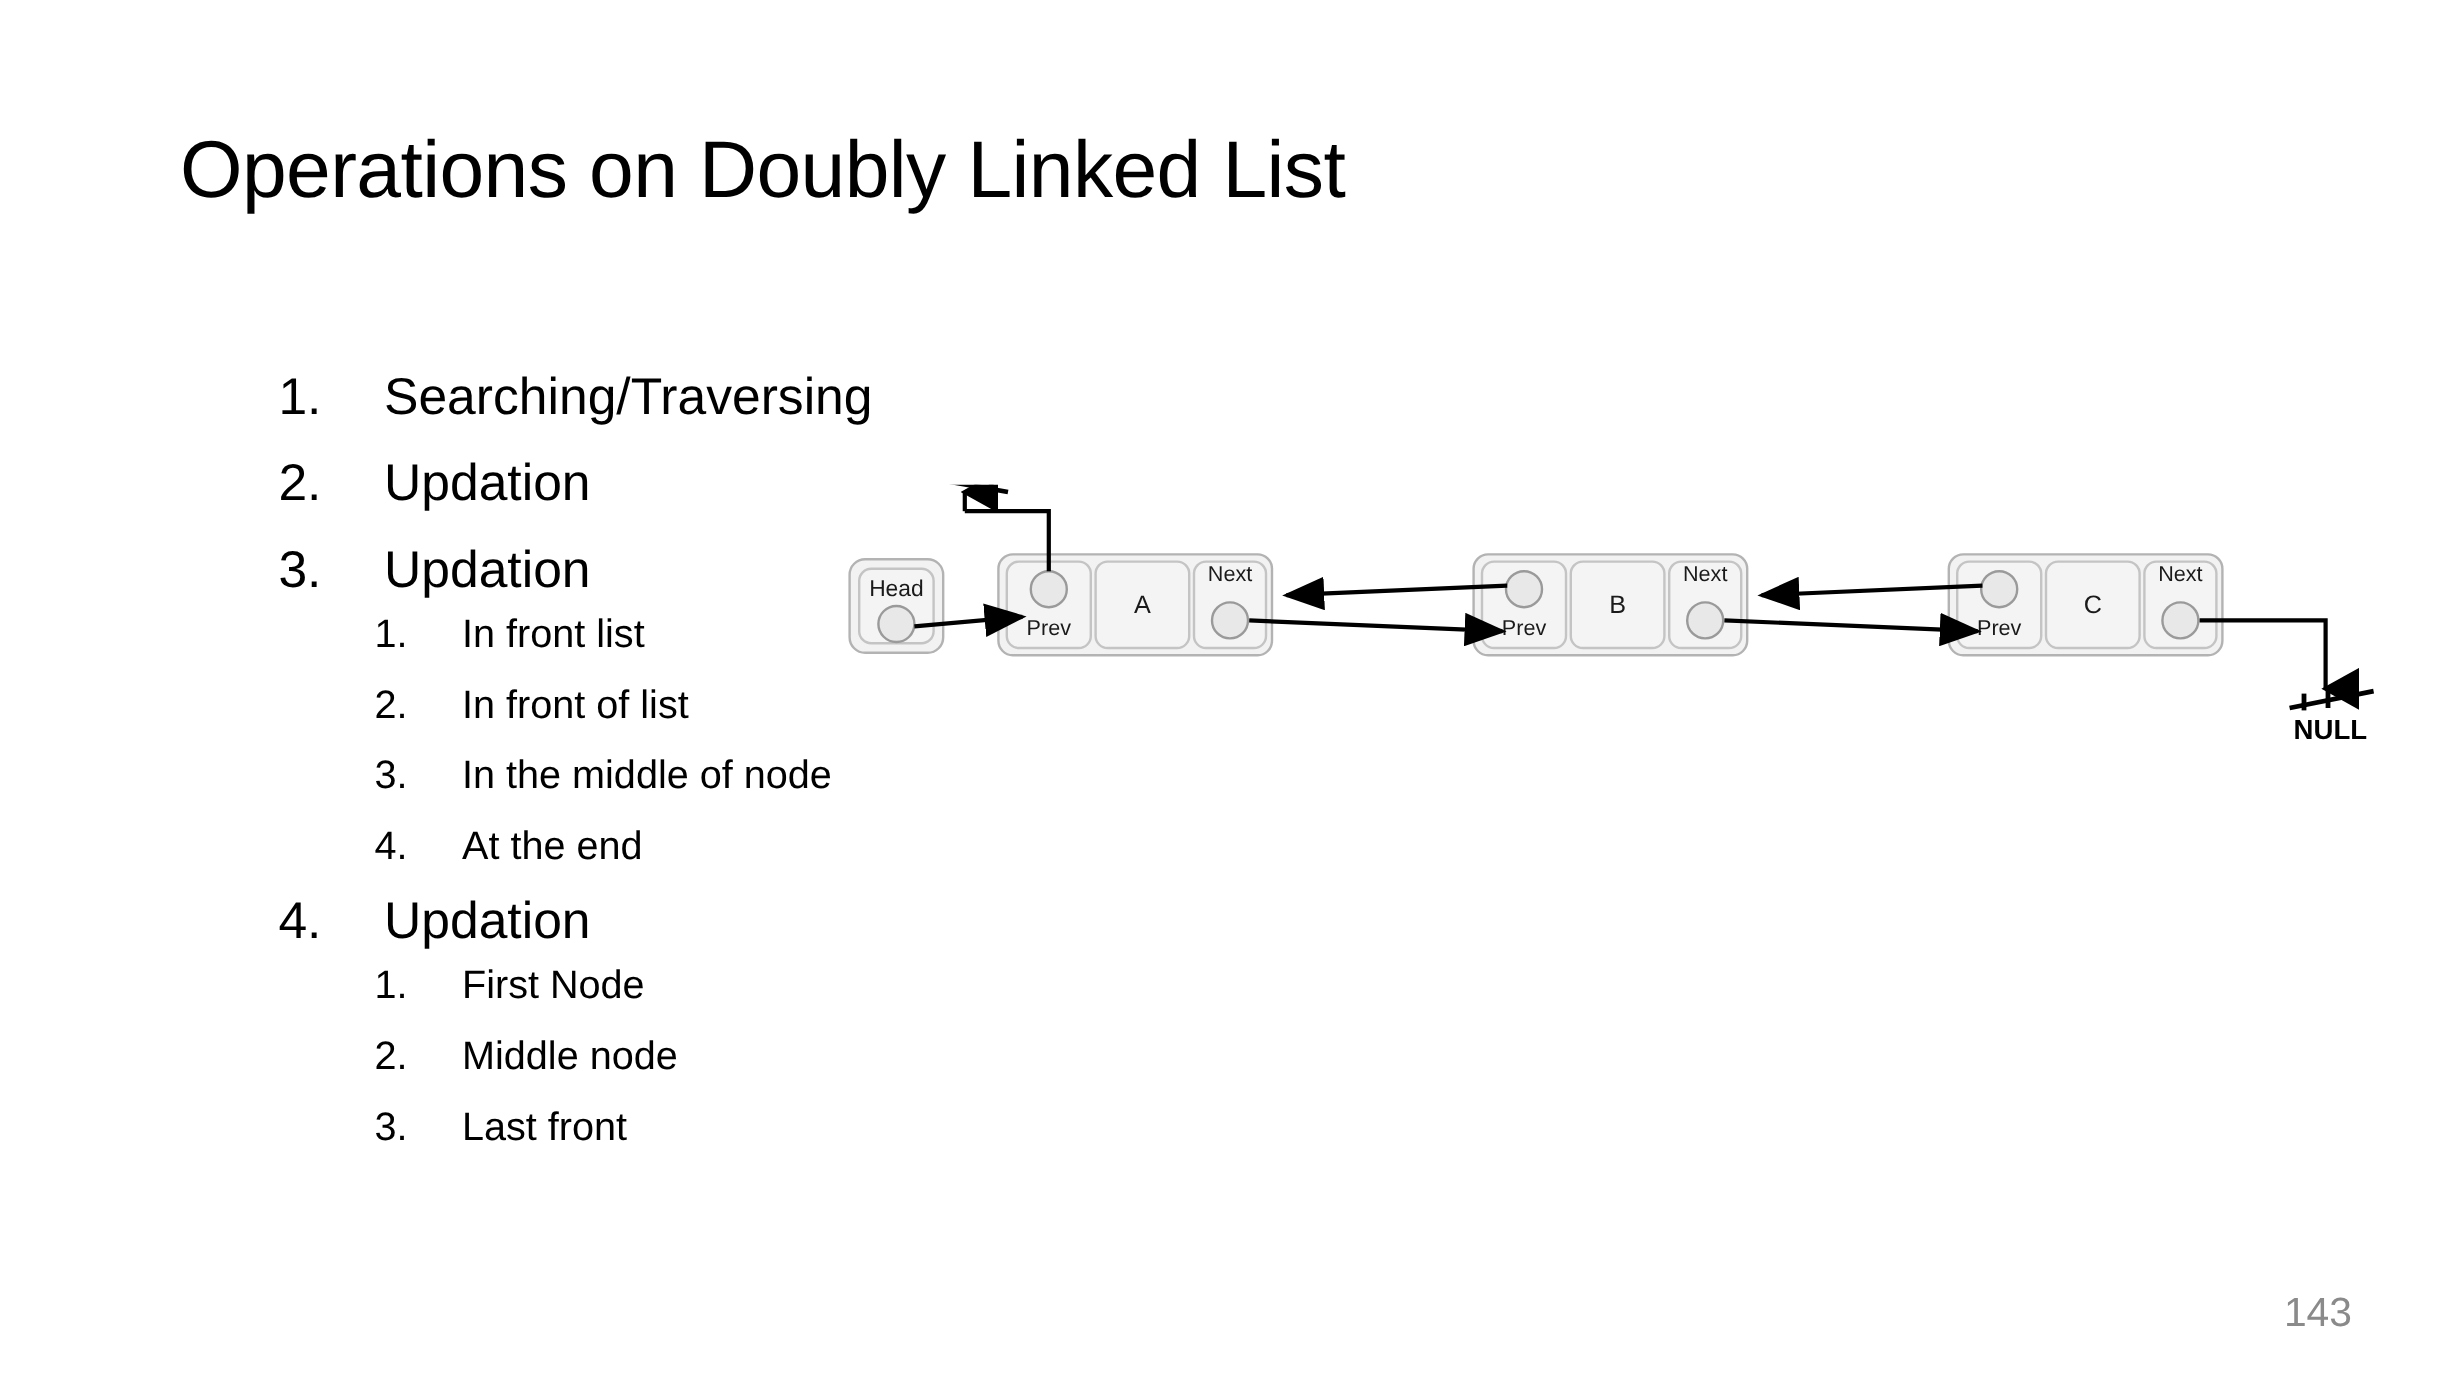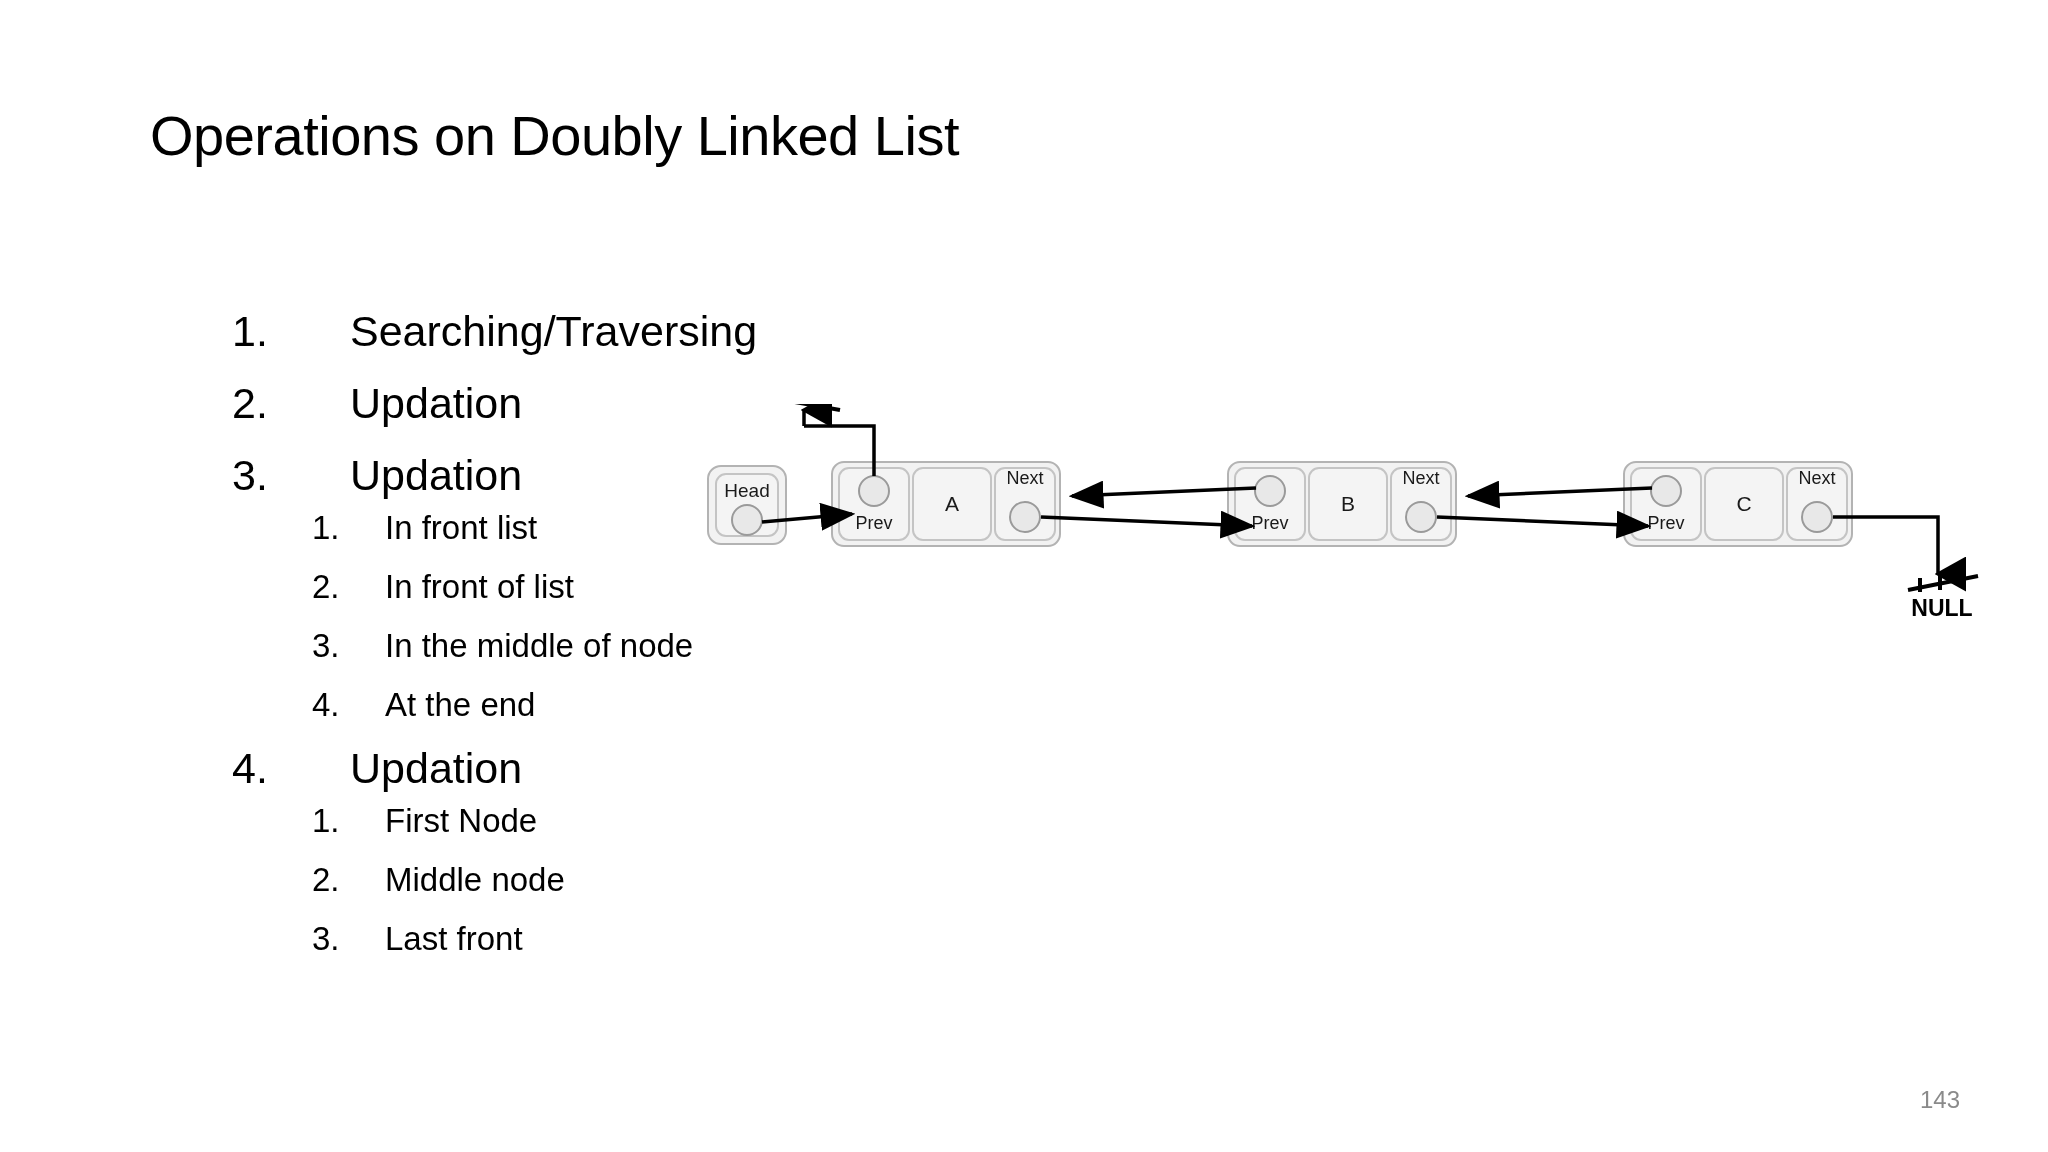--- a/index.html
+++ b/index.html
@@ -14,21 +14,21 @@
     overflow: hidden;
     font-family: "Liberation Sans", sans-serif;
     color: #000000;
   }
 
   
   #slide-title {
     position: absolute;
     left: 150px;
     top: 108px;
-    font-size: 56px;
+    font-size: 67px;
     font-weight: 400;
     letter-spacing: -0.5px;
     line-height: 1.0;
     color: #000000;
     white-space: nowrap;
   }
 
   
   #outline {
     position: absolute;
@@ -42,21 +42,21 @@
     font-size: 43px;
     line-height: 1.0;
     margin-bottom: 29px;
     color: #000;
   }
   .lvl1-item .marker {
     width: 88px;
     flex: 0 0 88px;
     text-align: left;
   }
-  .lvl1-item .label { white-space: nowrap; margin-left: 30px; }
+  .lvl1-item .label { white-space: nowrap; }
 
   .lvl2-group { margin-top: -8px; margin-bottom: 20px; }
   .lvl2-item {
     display: flex;
     align-items: baseline;
     font-size: 33px;
     line-height: 1.0;
     margin-bottom: 26px;
     padding-left: 80px;
     color: #000;
@@ -78,21 +78,21 @@
     width: 1340px;
     height: 300px;
   }
   #dll-diagram svg { display: block; }
 
   
   #page-number {
     position: absolute;
     right: 88px;
     bottom: 38px;
-    font-size: 24px;
+    font-size: 34px;
     color: #8a8a8a;
   }
 </style>
 </head>
 <body>
 
 <div id="slide-title">Operations on Doubly Linked List</div>
 
 <div id="outline">
 

